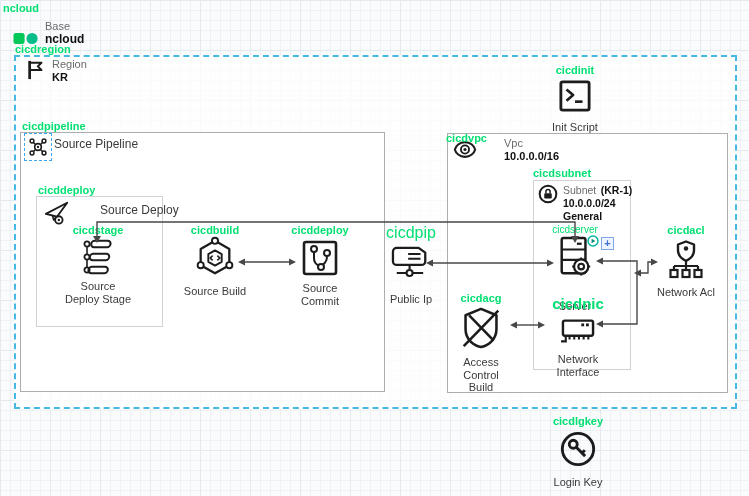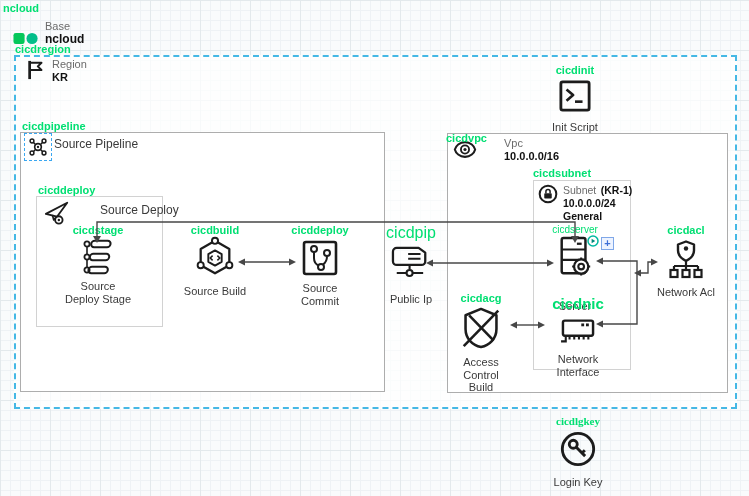--- a/index.html
+++ b/index.html
@@ -245,21 +245,21 @@
       <circle cx="19" cy="8.5" r="2.2" fill="#1c1c1c"></circle>
       <path d="M19,21 v5 M7,26 h24 M7,26 v4 M19,26 v4 M31,26 v4" stroke="#1c1c1c" stroke-width="2.2" fill="none"></path>
       <rect x="3.5" y="30" width="7" height="7" stroke="#1c1c1c" stroke-width="2.2" fill="#fff"></rect>
       <rect x="15.5" y="30" width="7" height="7" stroke="#1c1c1c" stroke-width="2.2" fill="#fff"></rect>
       <rect x="27.5" y="30" width="7" height="7" stroke="#1c1c1c" stroke-width="2.2" fill="#fff"></rect>
     </svg>
     <div class="cap" style="margin-top:2px;">Network Acl</div>
   </div>
 
   <div class="node" style="left:535px; top:415px;">
-    <div style="font-size:11px; font-weight:bold; color:#00DF72;font-family:Liberation Serif, serif;">cicdlgkey</div>
+    <div style="font-size:11px; font-weight:bold; color:#00DF72;">cicdlgkey</div>
     <svg class="icon ic" width="38" height="38" viewBox="0 0 40 40" style="margin-top:3px;">
       <circle cx="20" cy="20" r="16.5" stroke="#1c1c1c" stroke-width="3" fill="none"></circle>
       <circle cx="15" cy="15" r="4.2" stroke="#1c1c1c" stroke-width="3" fill="none"></circle>
       <path d="M18.2,18.2 L27.5,27.5" stroke="#1c1c1c" stroke-width="3"></path>
       <path d="M24.2,24.2 L27.2,21.2" stroke="#1c1c1c" stroke-width="3"></path>
     </svg>
     <div class="cap" style="margin-top:4px;">Login Key</div>
   </div>
 
   <div class="ov-play">

